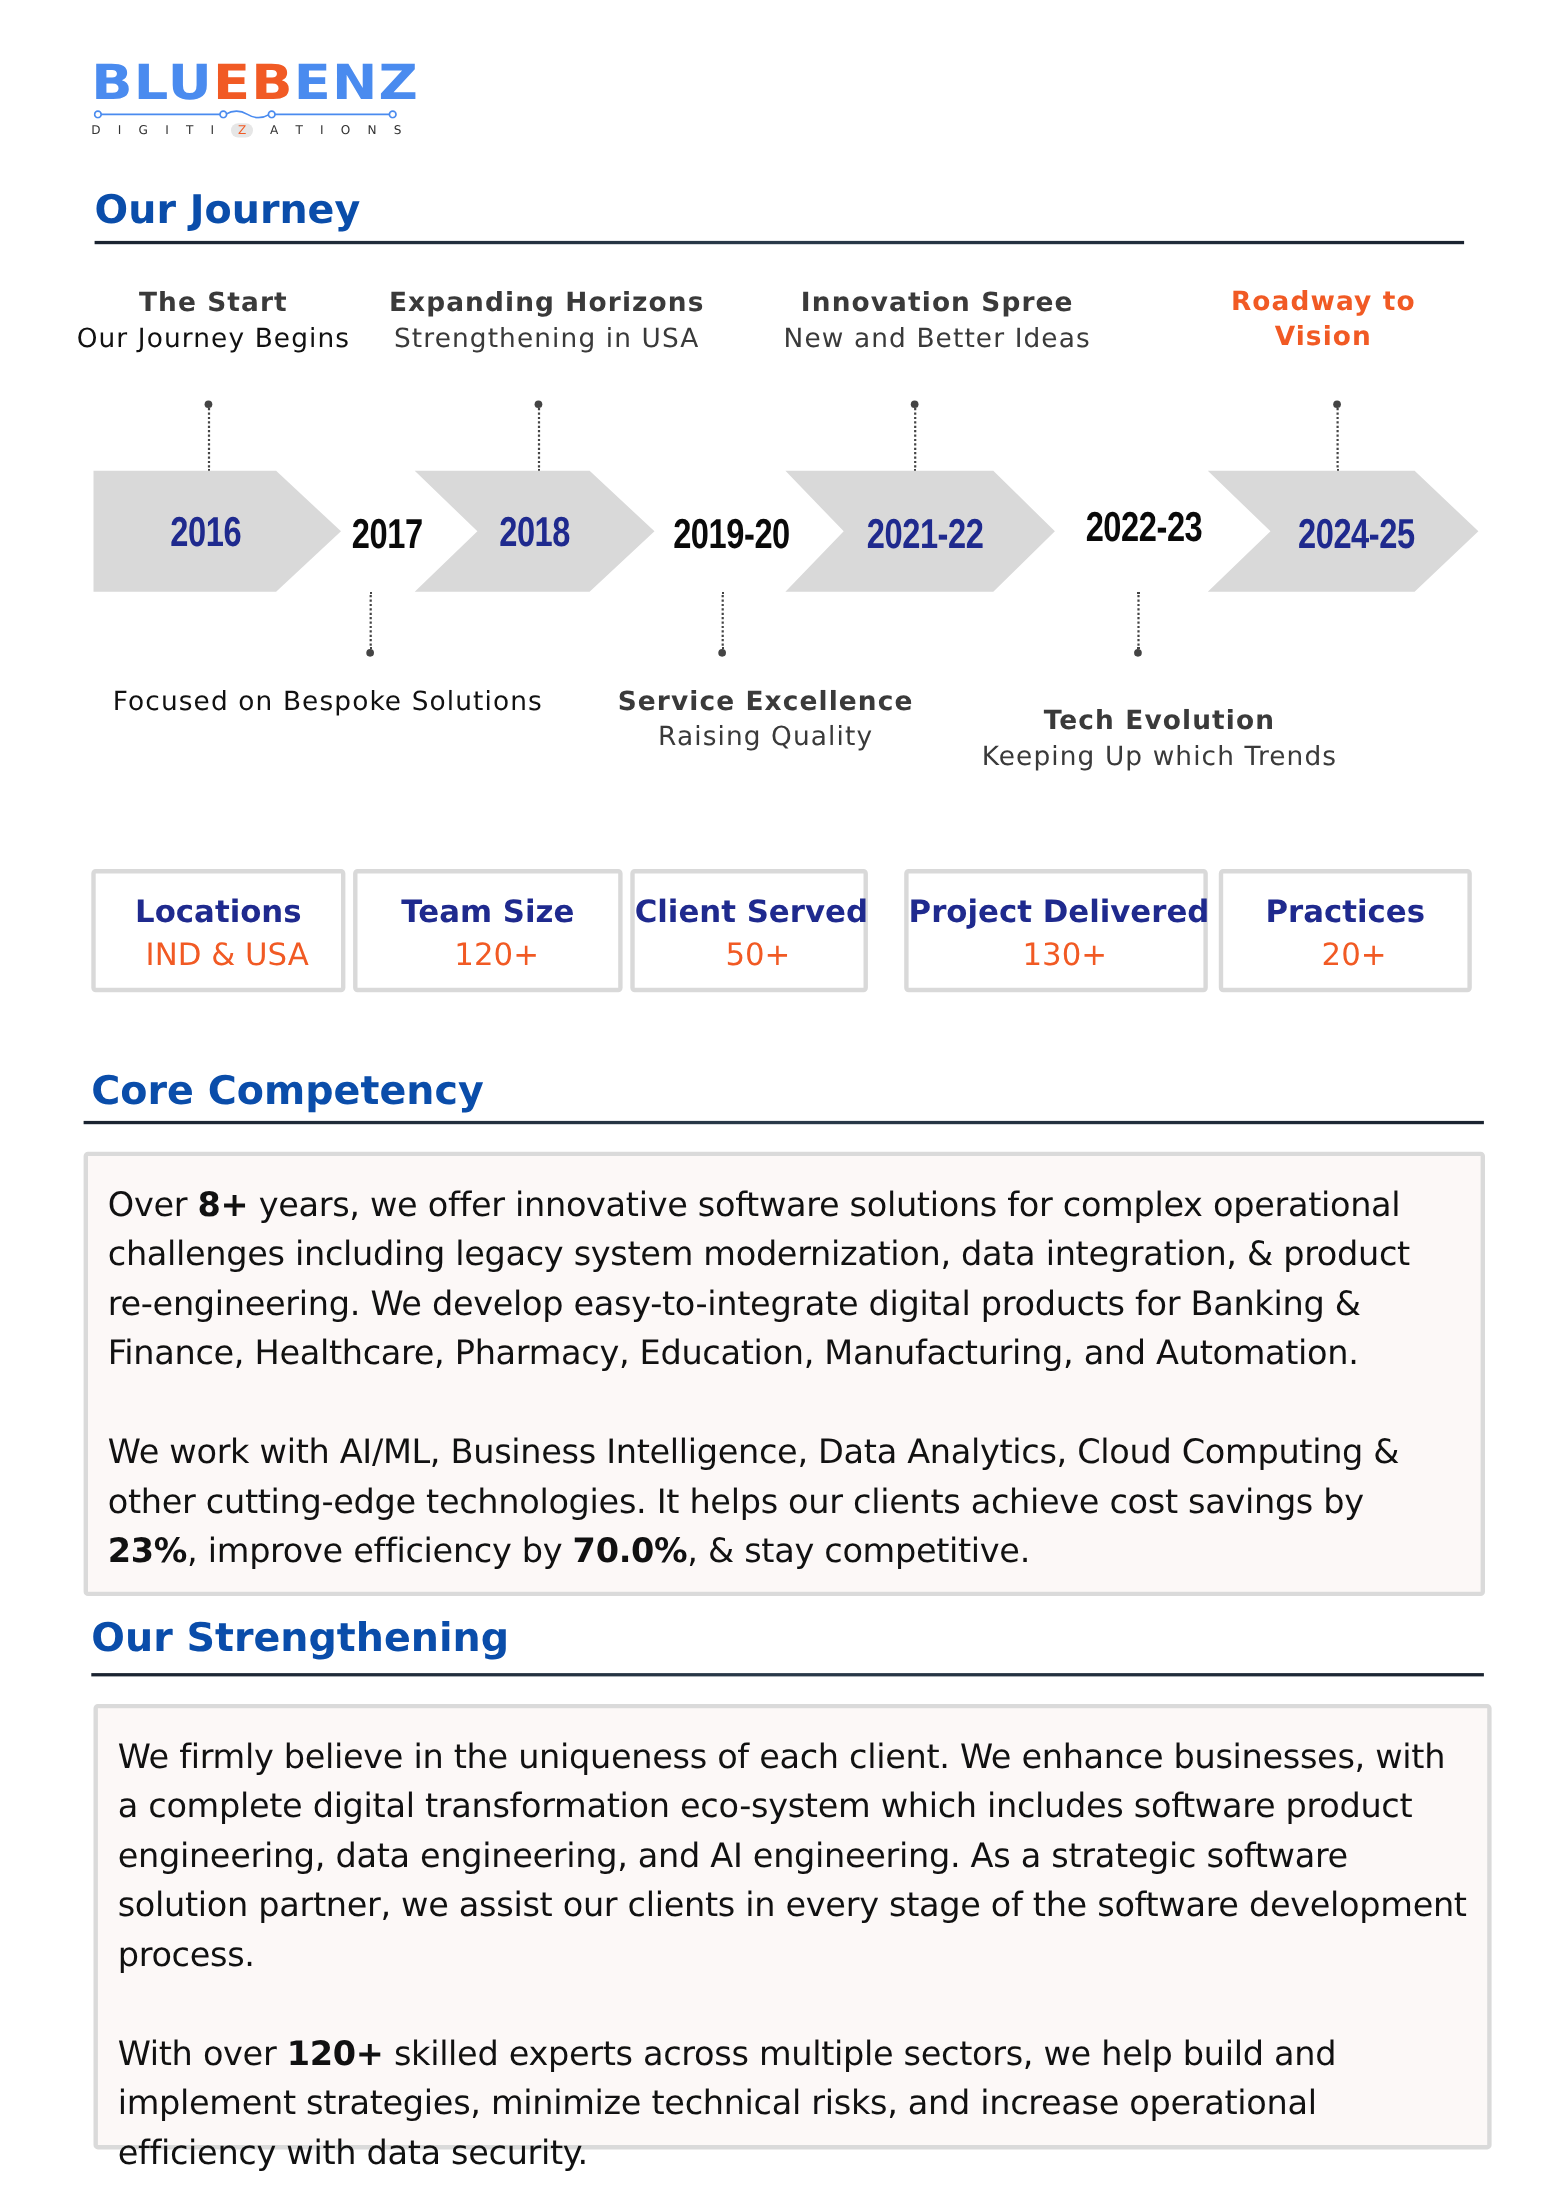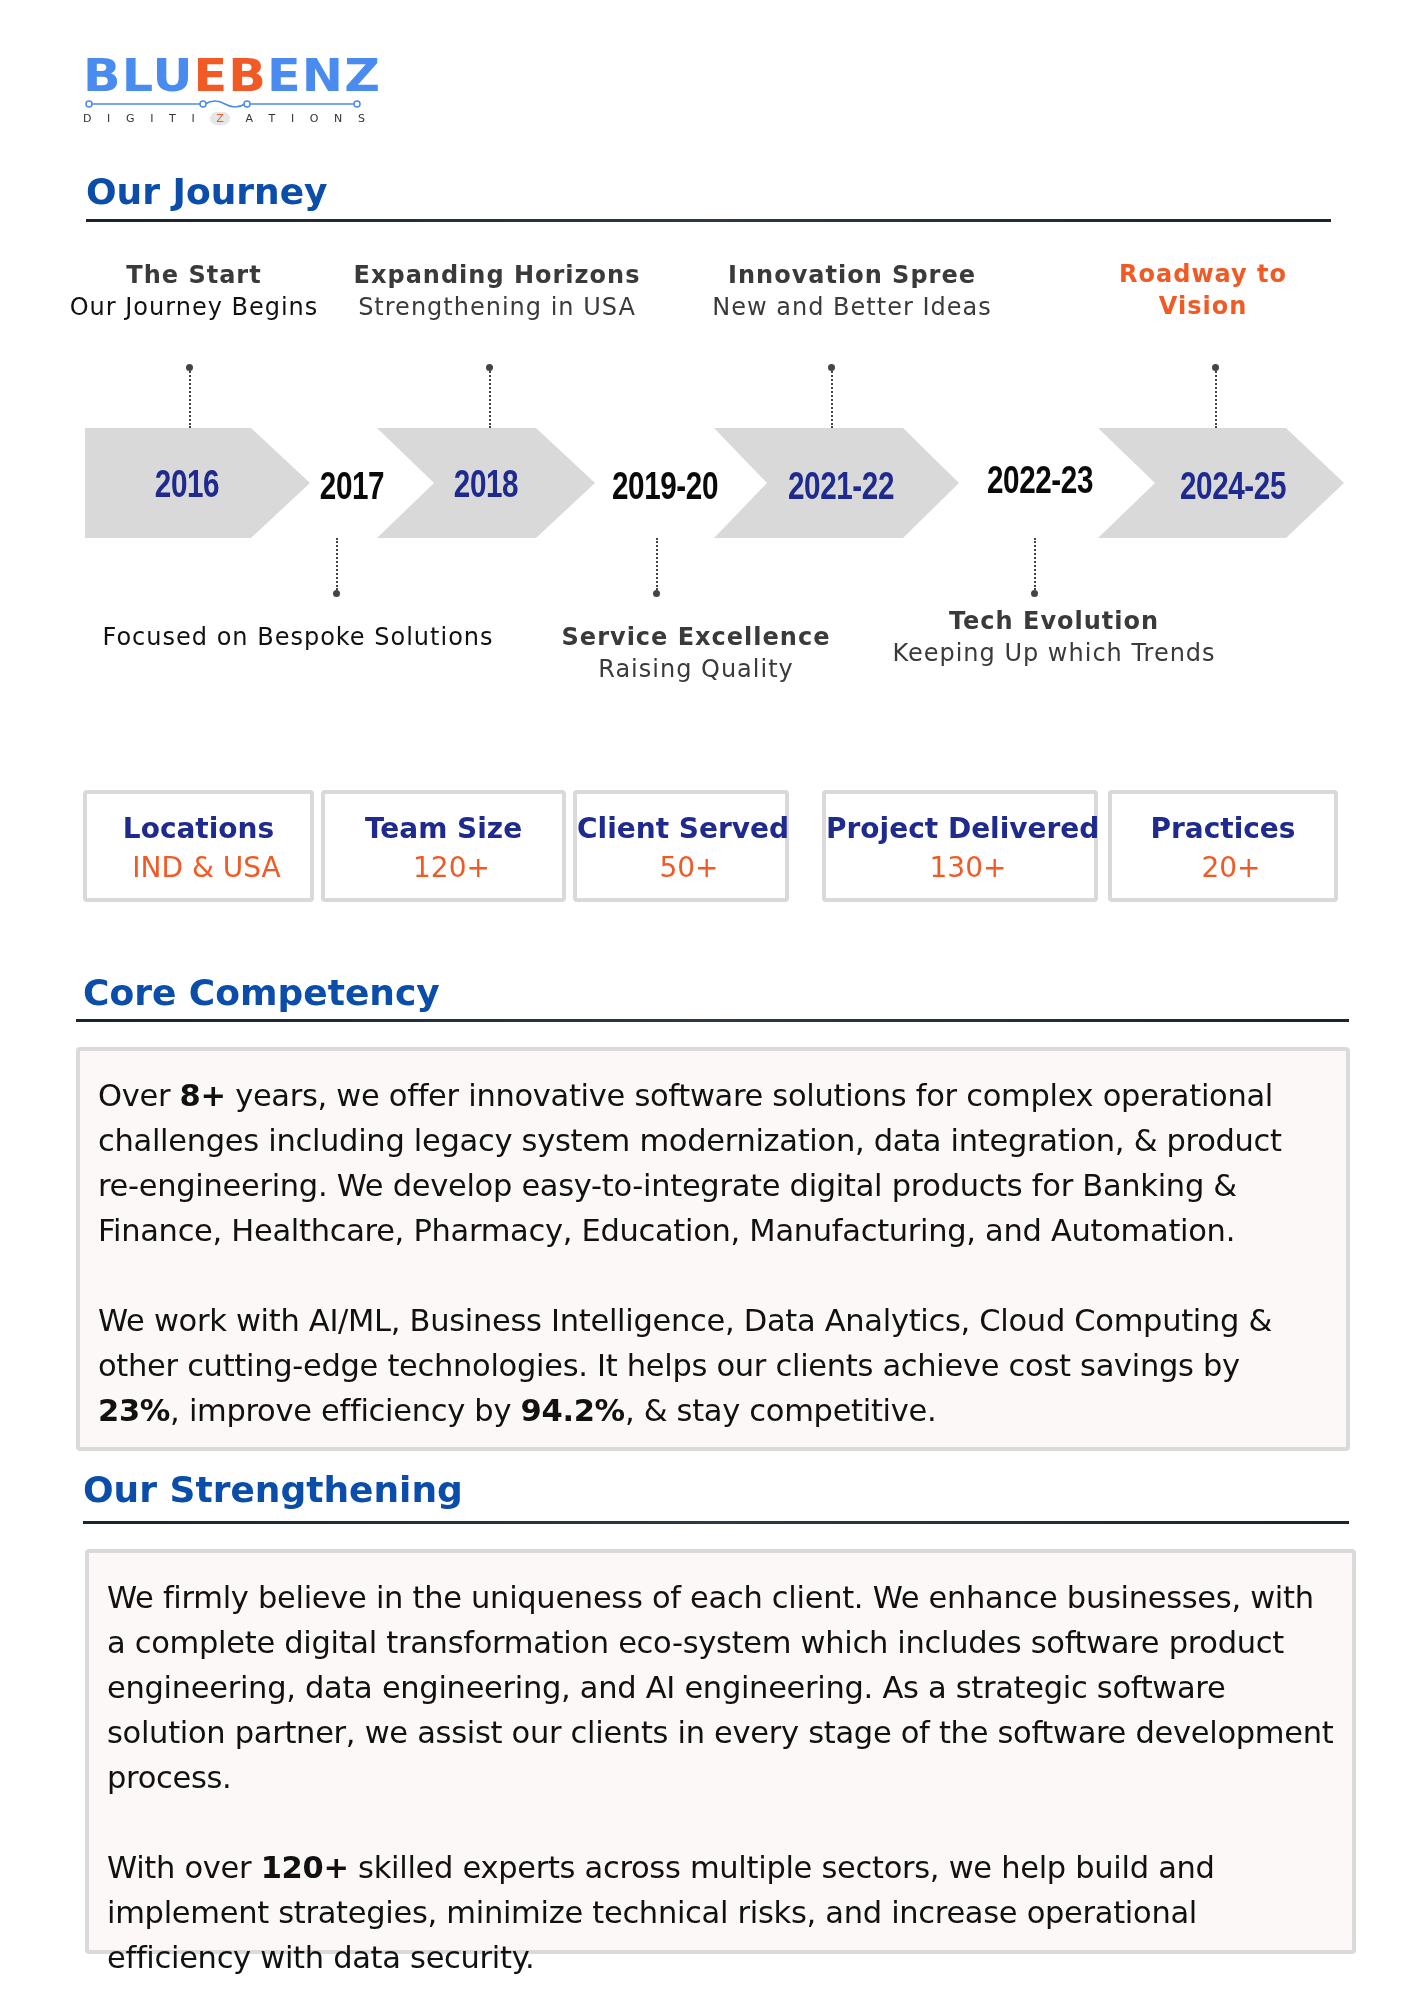--- a/index.html
+++ b/index.html
@@ -120,21 +120,21 @@
 <div class="abs vline" style="left:1034px; top:538px; height:52px;"></div>
 <div class="abs dot" style="left:1031px; top:590px;"></div>
 
 <div class="abs tl-text" style="left:298px; top:621px;">
   <div class="tl-sub dark">Focused on Bespoke Solutions</div>
 </div>
 <div class="abs tl-text" style="left:696px; top:621px;">
   <div class="tl-title">Service Excellence</div>
   <div class="tl-sub">Raising Quality</div>
 </div>
-<div class="abs tl-text" style="left:1054px; top:605px;">
+<div class="abs tl-text" style="left:1054px; top:639px;">
   <div class="tl-title">Tech Evolution</div>
   <div class="tl-sub">Keeping Up which Trends</div>
 </div>
 
 <div class="abs stat" style="left:83px; width:231px;">
   <div class="stat-label">Locations</div>
   <div class="stat-value">IND &amp; USA</div>
 </div>
 <div class="abs stat" style="left:321px; width:245px;">
   <div class="stat-label">Team Size</div>
@@ -150,21 +150,21 @@
 </div>
 <div class="abs stat" style="left:1108px; width:230px;">
   <div class="stat-label">Practices</div>
   <div class="stat-value">20+</div>
 </div>
 
 <div class="abs sec-title" style="left:83px; top:973px;">Core Competency</div>
 <div class="abs rule" style="left:76px; top:1019px; width:1273px;"></div>
 <div class="abs tbox" style="left:76px; top:1047px; width:1274px; height:404px;">
   <p><span>Over </span><b>8+</b><span> years, we offer innovative software solutions for complex operational challenges including legacy system modernization, data integration, &amp; product re-engineering. We develop easy-to-integrate digital products for Banking &amp; Finance, Healthcare, Pharmacy, Education, Manufacturing, and Automation.</span></p>
-  <p><span>We work with AI/ML, Business Intelligence, Data Analytics, Cloud Computing &amp; other cutting-edge technologies. It helps our clients achieve cost savings by </span><b>23%</b><span>, improve efficiency by </span><b>94.2%</b><span>, &amp; stay competitive.</span></p>
+  <p><span>We work with AI/ML, Business Intelligence, Data Analytics, Cloud Computing &amp; other cutting-edge technologies. It helps our clients achieve cost savings by </span><b>23%</b><span>, improve efficiency by </span><b>70.0%</b><span>, &amp; stay competitive.</span></p>
 </div>
 
 <div class="abs sec-title" style="left:83px; top:1470px;">Our Strengthening</div>
 <div class="abs rule" style="left:83px; top:1521px; width:1266px;"></div>
 <div class="abs tbox" style="left:85px; top:1549px; width:1271px; height:405px;">
   <p>We firmly believe in the uniqueness of each client. We enhance businesses, with a complete digital transformation eco-system which includes software product engineering, data engineering, and AI engineering. As a strategic software solution partner, we assist our clients in every stage of the software development process.</p>
   <p><span>With over </span><b>120+</b><span> skilled experts across multiple sectors, we help build and implement strategies, minimize technical risks, and increase operational efficiency with data security.</span></p>
 </div>
 
 </body></html>

